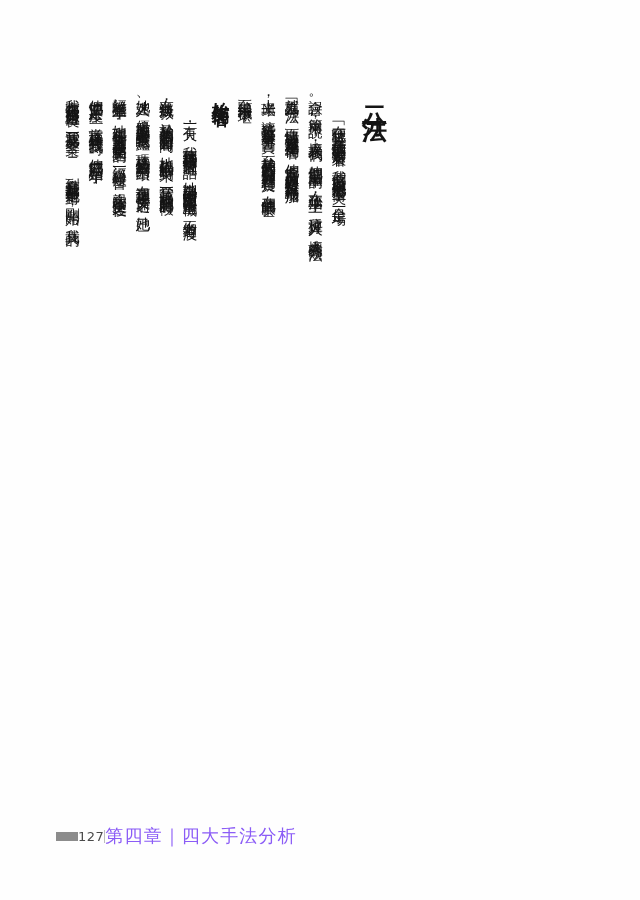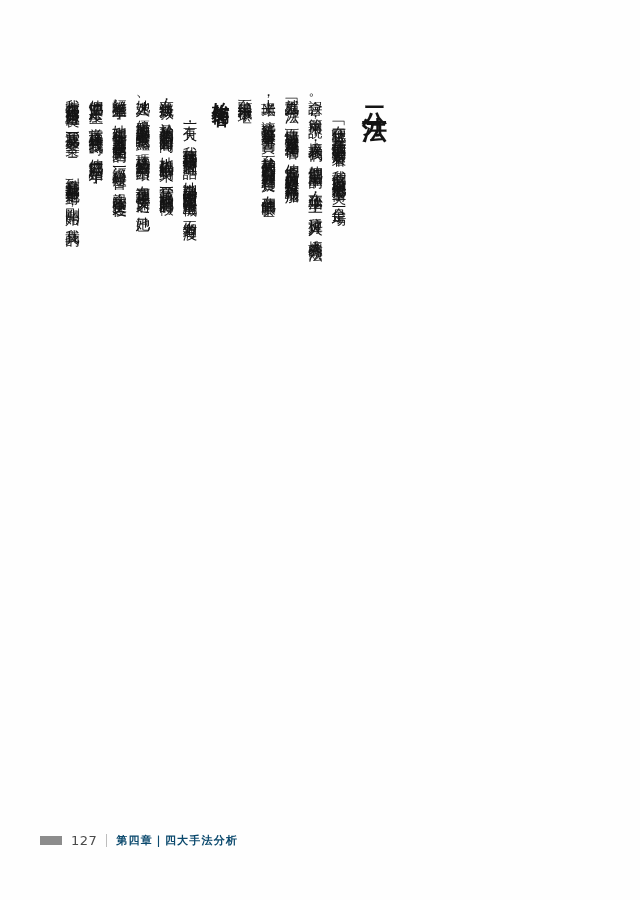--- a/index.html
+++ b/index.html
@@ -65,50 +65,48 @@
     margin-left: 14px;
   }
 
   .col.indent {
     padding-top: 26px;
   }
 
   
   .footer {
     position: absolute;
-    left: 40px;
+    left: 56px;
     bottom: 52px;
     display: flex;
     align-items: center;
-    gap: 9px;
     font-family: "DejaVu Sans", "Liberation Sans", sans-serif;
   }
   .footer-bar {
     width: 22px;
     height: 9px;
     background: #8c8c8c;
     display: inline-block;
   }
   .folio {
     font-size: 13px;
     color: #4a4a4a;
     letter-spacing: 0.5px;
   }
   .footer-sep {
     width: 1px;
     height: 13px;
     background: #bdbdbd;
     display: inline-block;
   }
   .footer-chapter {
-    font-size: 11px;
-    color: #0c4a6e;
+    font-size: 18px;
+    color: #8b5cf6;
     letter-spacing: 1.2px;
     font-family: "DejaVu Serif", "Liberation Serif", serif;
-    font-weight: bold;
   }
 </style>
 </head>
 <body>
 
 <div class="page">
 
   <div class="text-area">
 
     <div class="col">我實在很困惑而且沮喪，我需要一些答案──到底是我對還是他對？剛開始，我真的</div>

